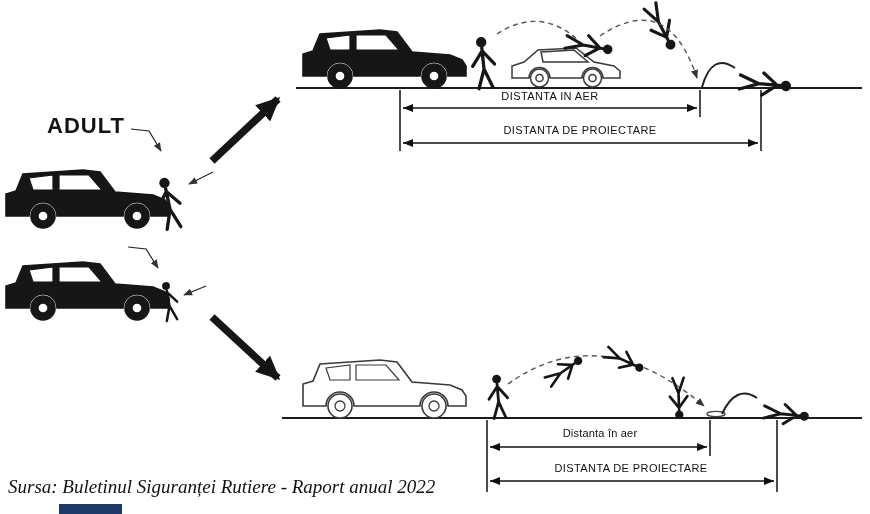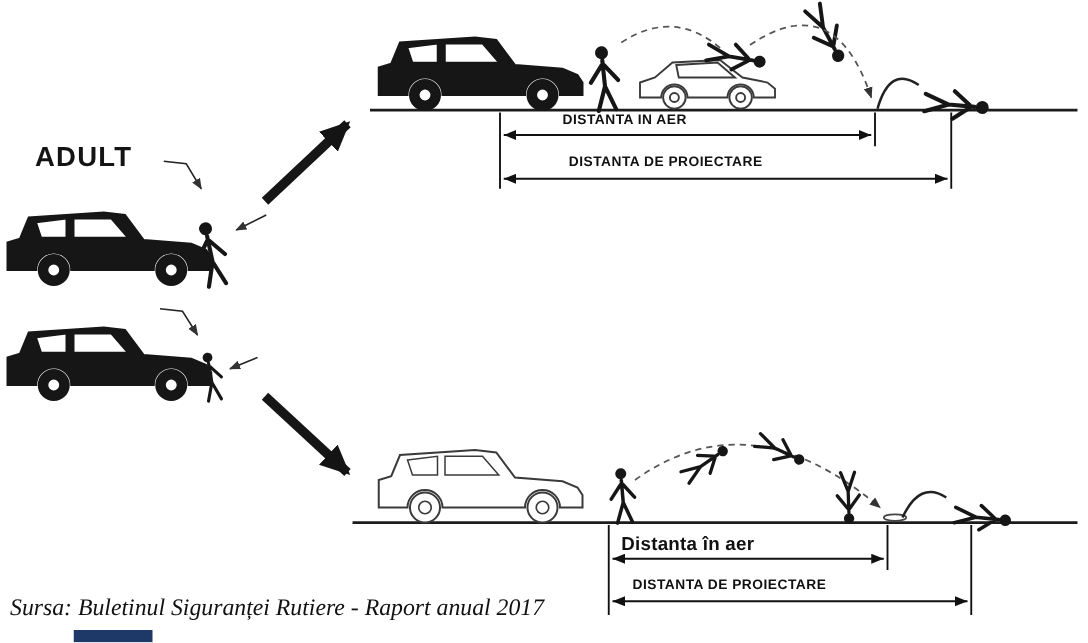--- a/index.html
+++ b/index.html
@@ -14,23 +14,23 @@
     background:#ffffff;
     overflow:hidden;
     font-family:"Liberation Sans",sans-serif;
   }
   .stage svg{position:absolute;inset:0;}
   .abs{position:absolute;color:var(--ink);}
   .scenario-label{
     font-size:22px;font-weight:700;letter-spacing:1px;color:#141414;
   }
   .dim-label{
-    font-weight:700;font-size:11px;letter-spacing:.4px;color:#101010;
+    text-align:center;font-weight:400;font-size:11px;letter-spacing:.4px;color:#101010;
   }
-  .dim-label.mixed{font-size:15px;letter-spacing:.2px;}
+  .dim-label.mixed{font-size:11px;letter-spacing:.2px;}
   .source-caption{
     font-family:"Liberation Serif",serif;font-style:italic;font-size:19px;color:#111;
   }
   .bottom-bar{position:absolute;background:var(--accent_bar);}
   
   .thin{stroke:#222;stroke-width:1.2;fill:none;}
   .fat-arrow{stroke:var(--ink);stroke-width:7.5;}
   .ground{stroke:#1c1c1c;stroke-width:2.2;}
   .dash{stroke:#555;stroke-width:1.4;fill:none;stroke-dasharray:5 4;}
   .hook{stroke:#222;stroke-width:2;fill:none;}
@@ -132,24 +132,24 @@
       <use href="#person" transform="translate(764,412) rotate(96) scale(0.88)"></use>
 
       <line class="dim-v" x1="487" y1="420" x2="487" y2="492"></line>
       <line class="dim-v" x1="710" y1="420" x2="710" y2="456"></line>
       <line class="dim-v" x1="777" y1="420" x2="777" y2="492"></line>
       <line class="dim" x1="490" y1="447" x2="707" y2="447" marker-start="url(#dimArrow)" marker-end="url(#dimArrow)"></line>
       <line class="dim" x1="490" y1="481" x2="774" y2="481" marker-start="url(#dimArrow)" marker-end="url(#dimArrow)"></line>
     </g>
   </svg>
 
-  <div class="abs scenario-label" style="left:28px;top:113px;">ADULT</div>
+  <div class="abs scenario-label" style="left:47px;top:113px;">ADULT</div>
 
   <div class="abs dim-label" style="left:450px;top:90px;width:200px;">DISTANTA IN AER</div>
   <div class="abs dim-label" style="left:455px;top:124px;width:250px;">DISTANTA DE PROIECTARE</div>
 
   <div class="abs dim-label mixed" style="left:497px;top:427px;width:206px;">Distanta în aer</div>
   <div class="abs dim-label" style="left:506px;top:462px;width:250px;">DISTANTA DE PROIECTARE</div>
 
-  <div class="abs source-caption" style="left:8px;top:476px;">Sursa: Buletinul Siguranței Rutiere - Raport anual 2017</div>
+  <div class="abs source-caption" style="left:8px;top:476px;">Sursa: Buletinul Siguranței Rutiere - Raport anual 2022</div>
 
   <div class="bottom-bar" style="left:59px;top:504px;width:63px;height:10px;"></div>
 </div>
 
 </body></html>

